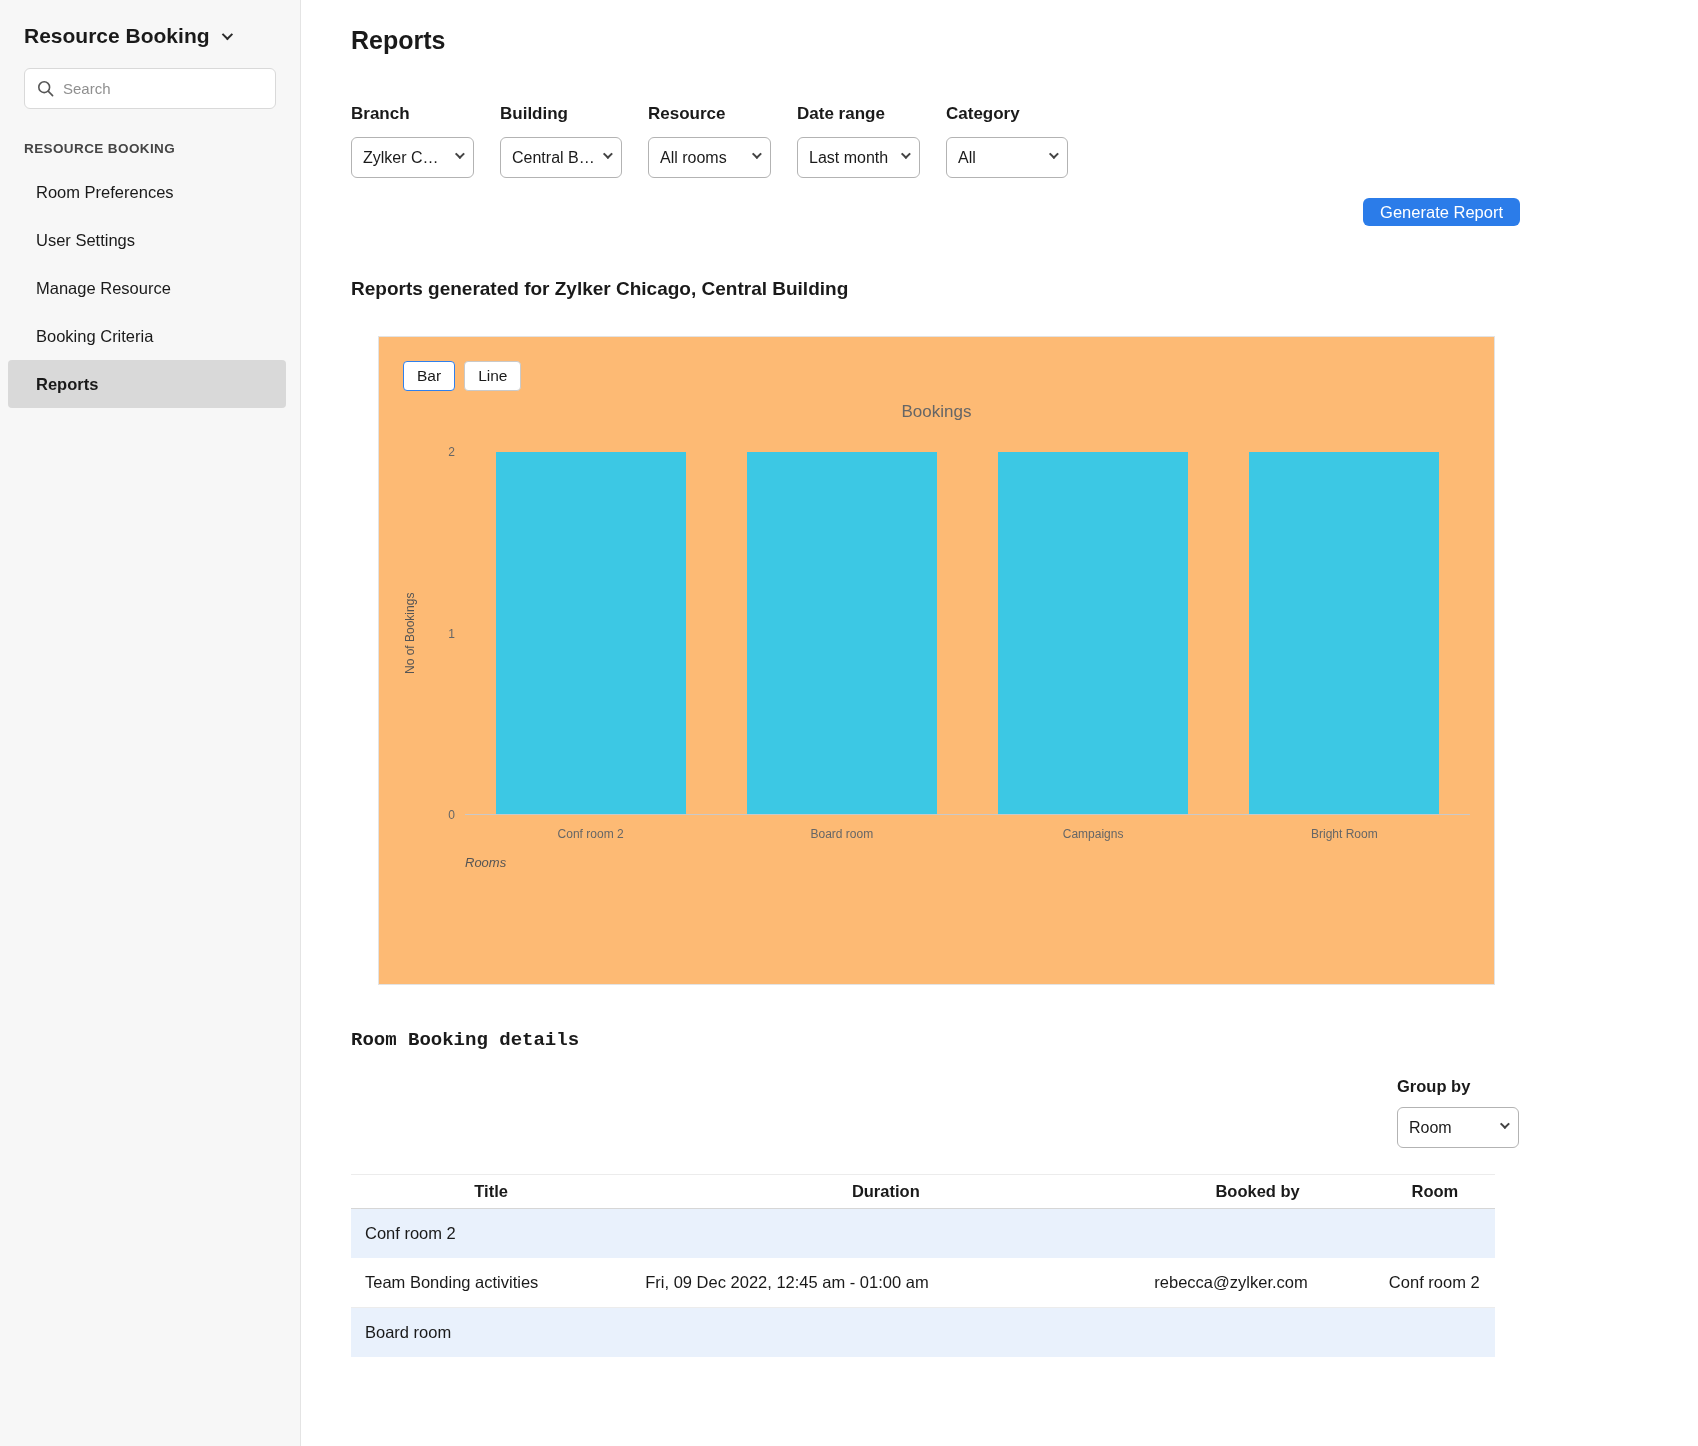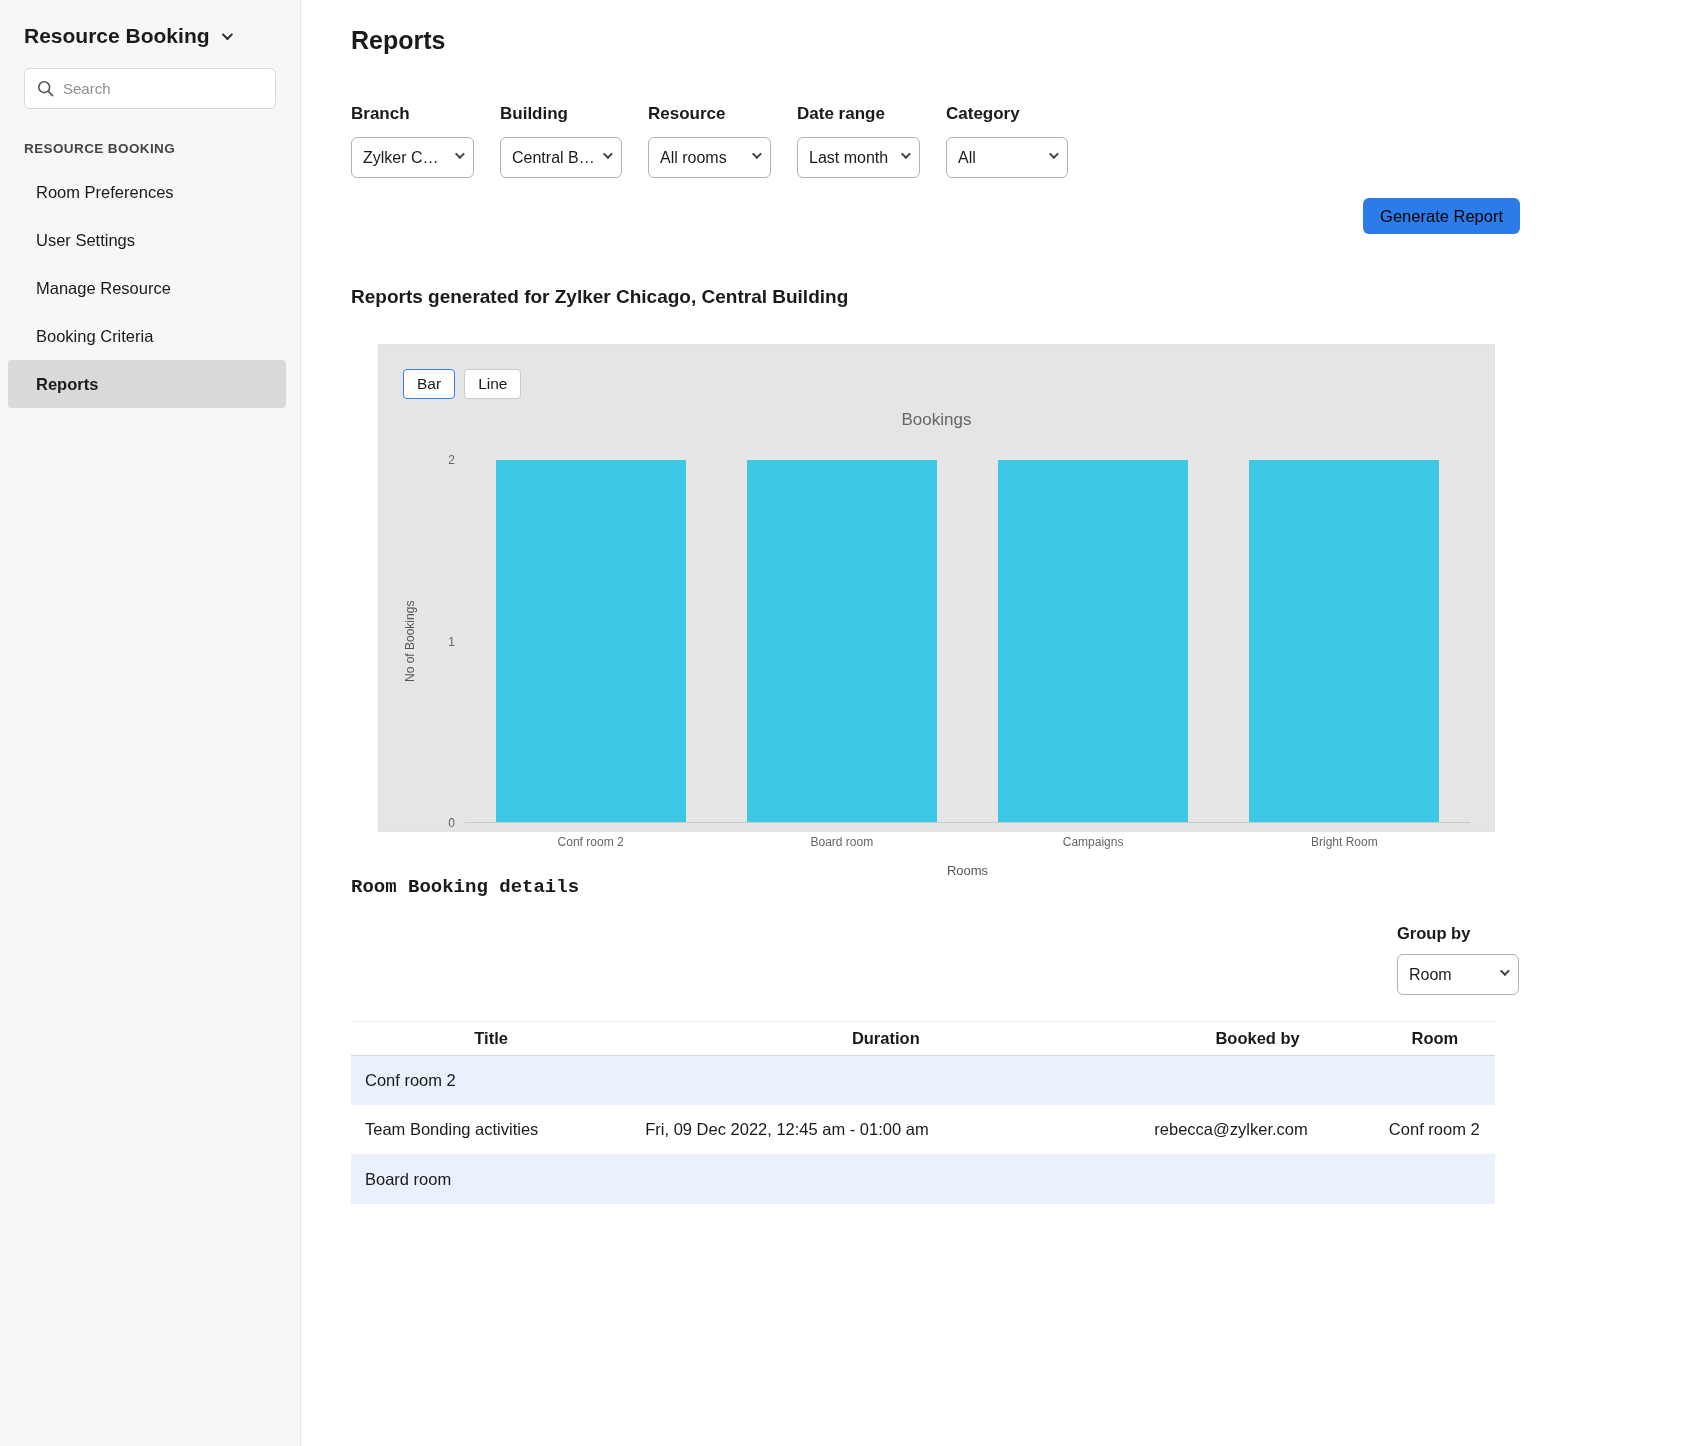--- a/index.html
+++ b/index.html
@@ -33,29 +33,29 @@
   .filter-group label { display:block; font-size:17px; font-weight:700; margin-bottom:13px; }
   .select-wrap { position:relative; width:123px; }
   .select-wrap.narrow { width:122px; }
   select { width:100%; height:41px; border:1px solid #b3b3b3; border-radius:6px;
     background:#fff; font-size:16px; font-family:"Liberation Sans", sans-serif;
     color:#1a1a1a; padding:0 26px 0 11px; appearance:none; -webkit-appearance:none; cursor:pointer; }
   .select-wrap .chev { position:absolute; right:12px; top:15px; width:7px; height:7px;
     border-color:#444; pointer-events:none; }
 
   .generate-row { display:flex; justify-content:flex-end; margin-top:20px; }
-  .btn-primary { background:#2b7ce9; color:#000000; border:none; border-radius:6px;
-    font-size:16.5px; font-weight:500; padding:0 17px; height:36px; cursor:pointer;
+  .btn-primary { background:#2b7ce9; color:#ffffff; border:none; border-radius:6px;
+    font-size:16.5px; font-weight:500; padding:0 17px; height:28px; cursor:pointer;
     font-family:"Liberation Sans", sans-serif; }
 
   .report-heading { font-size:19px; font-weight:700; margin-top:52px; }
 
   
-  .chart-panel { margin-top:36px; margin-left:27px; width:1117px; height:488px;
-    border:1px solid #e3e3e3; padding:24px; background:#e5e5e5; }
+  .chart-panel { margin-top:36px; margin-left:27px; width:1117px; height:649px;
+    border:1px solid #e3e3e3; padding:24px; background:#fdba74; }
   .chart-toggle { display:flex; gap:9px; }
   .toggle-btn { background:#fff; border:1px solid #c9c9c9; border-radius:4px;
     font-size:15.5px; padding:5px 13px; cursor:pointer; color:#1a1a1a;
     font-family:"Liberation Sans", sans-serif; }
   .toggle-btn.active { border-color:#2f80ed; }
   .chart-title { text-align:center; color:#666; font-size:17px; margin-top:11px; }
   .chart-body { display:flex; margin-top:30px; }
   .ylabel { width:22px; height:363px; writing-mode:vertical-rl; transform:rotate(180deg);
     text-align:center; font-size:12px; color:#555; }
   .chart-col { flex:1; }
@@ -63,21 +63,21 @@
   .yticks { position:relative; width:40px; height:363px; }
   .ytick { position:absolute; right:10px; transform:translateY(50%); font-size:12px; color:#666; }
   .plot { flex:1; height:363px; display:flex; align-items:flex-end;
     justify-content:space-around; border-bottom:1px solid #c9c9c9; }
   .bar-slot { flex:1; display:flex; justify-content:center; align-items:flex-end; height:100%; }
   .bar { width:190px; }
   .cat-row, .xlabel-row { display:flex; }
   .ytick-spacer { width:40px; }
   .cat-labels { flex:1; display:flex; justify-content:space-around; margin-top:12px; }
   .cat-label { flex:1; text-align:center; font-size:12px; color:#666; }
-  .xlabel { flex:1; text-align:center; font-size:13px; color:#555; margin-top:14px; }
+  .xlabel { flex:1; text-align:left; font-size:13px; color:#555; margin-top:14px;font-style:italic; }
 
   
   .details-heading { font-size:19px; font-weight:700; margin-top:44px;font-family:Liberation Mono, monospace; }
   .groupby-wrap { margin-left:auto; width:123px; margin-top:26px; }
   .groupby-wrap .gb-label { display:block; font-size:16.5px; font-weight:700; margin-bottom:11px; }
 
   table.bookings { width:1144px; border-collapse:collapse; margin-top:26px; }
   table.bookings th { text-align:center; font-size:16.5px; font-weight:700;
     padding:7px 14px; border-top:1px solid #ececec; border-bottom:1px solid #d6d6d6; }
   table.bookings td { font-size:16.5px; padding:15px 14px; }

